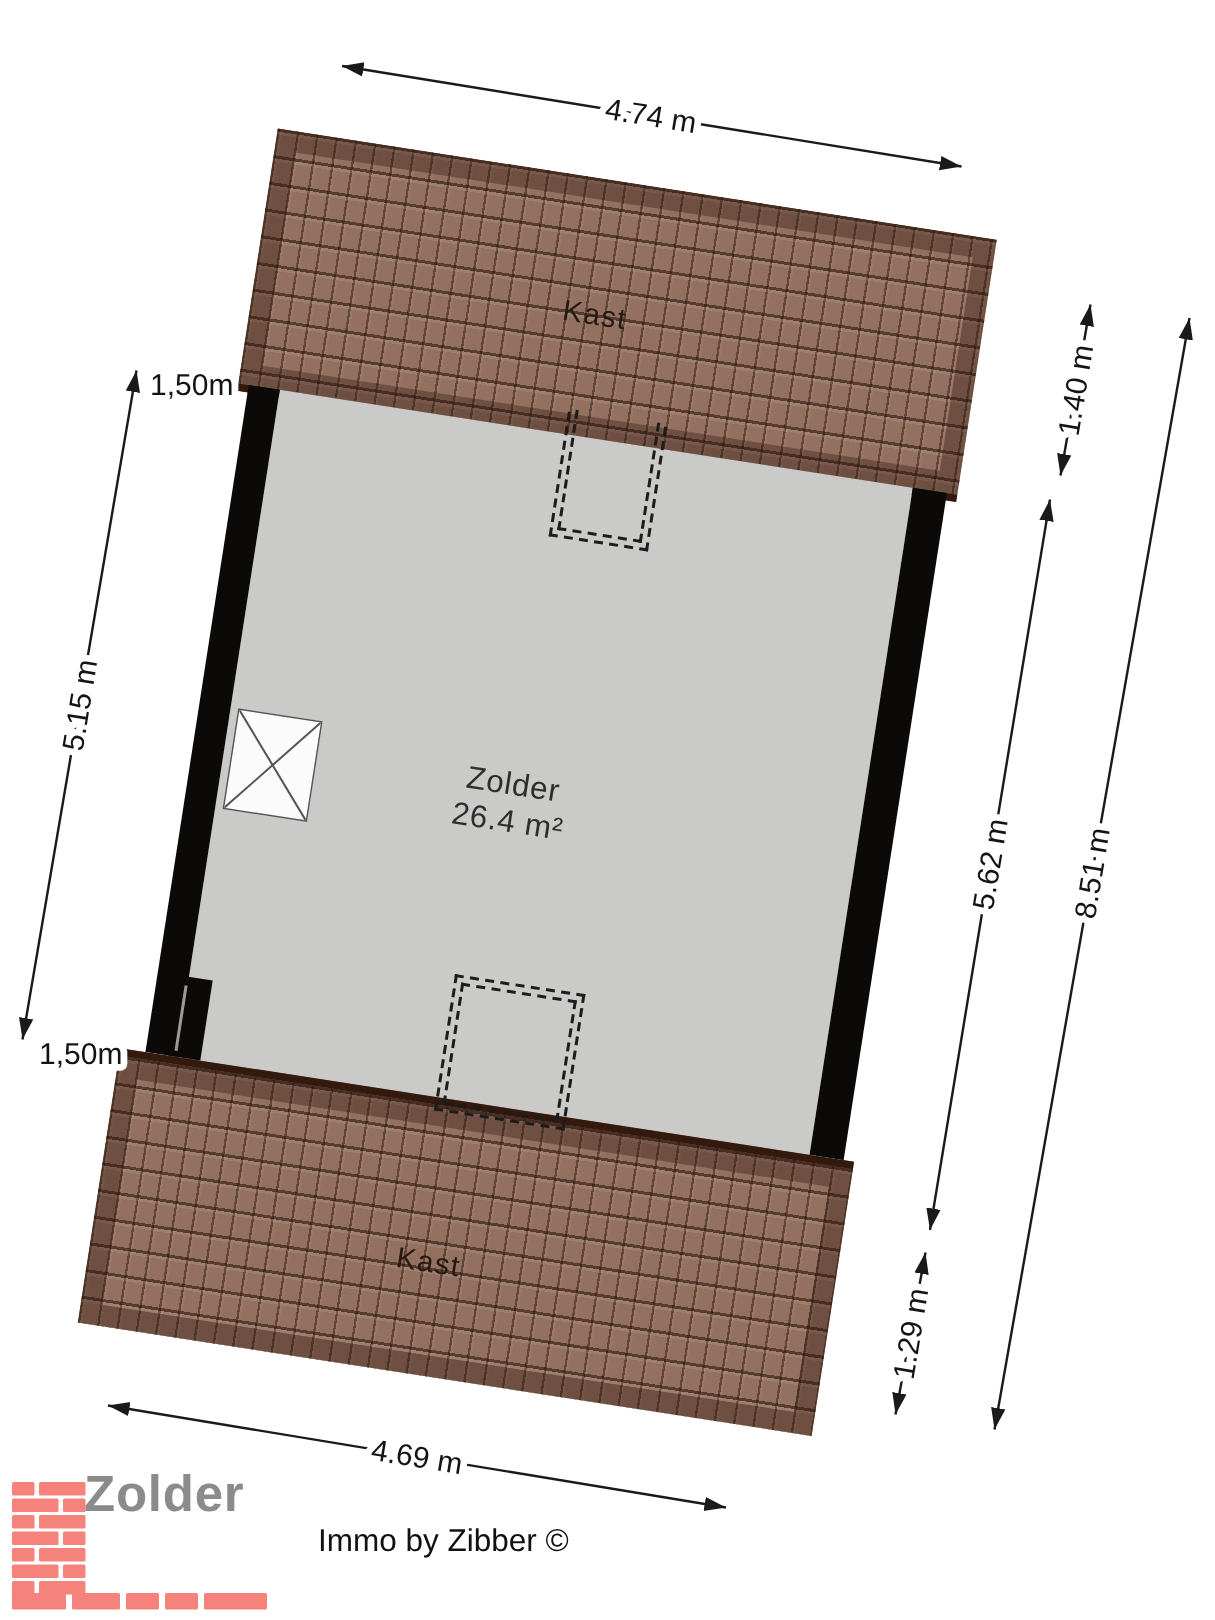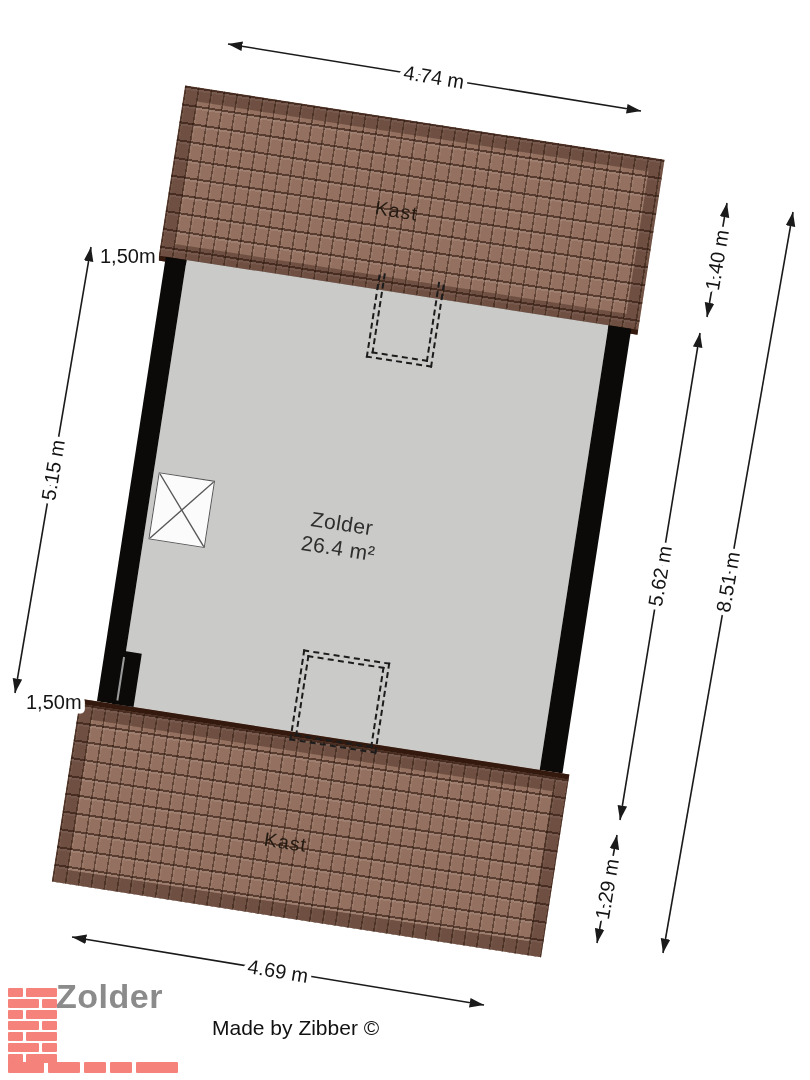--- a/index.html
+++ b/index.html
@@ -192,15 +192,15 @@
         <span class="brick" style="width:22px"></span>
         <span class="brick" style="width:22px"></span>
         <span class="brick" style="width:42px"></span>
       </div>
     </div>
     <div class="logo-text">
       <div class="l2">Zolder</div>
     </div>
   </div>
 
-  <div class="credit">Made by Zibber ©</div>
+  <div class="credit">Immo by Zibber ©</div>
 
 </div>
 
 </body></html>

